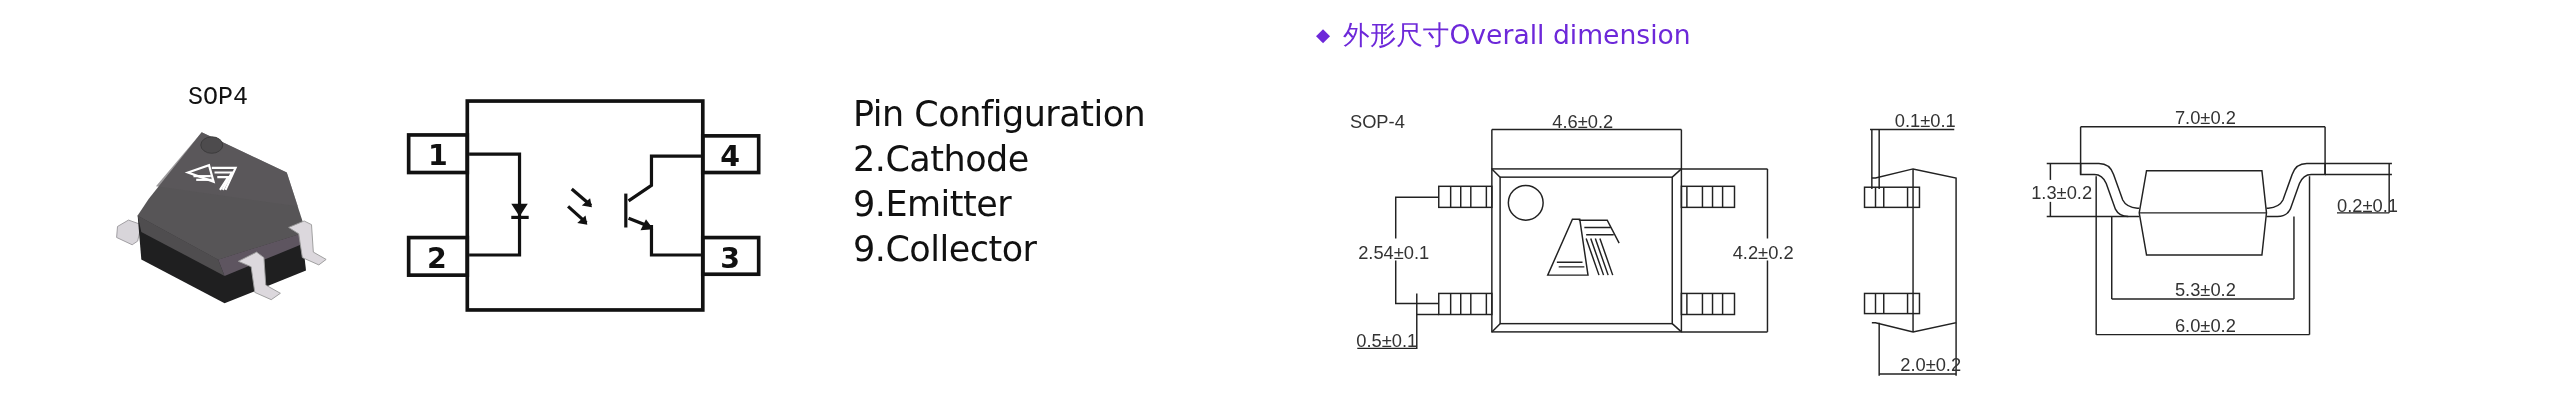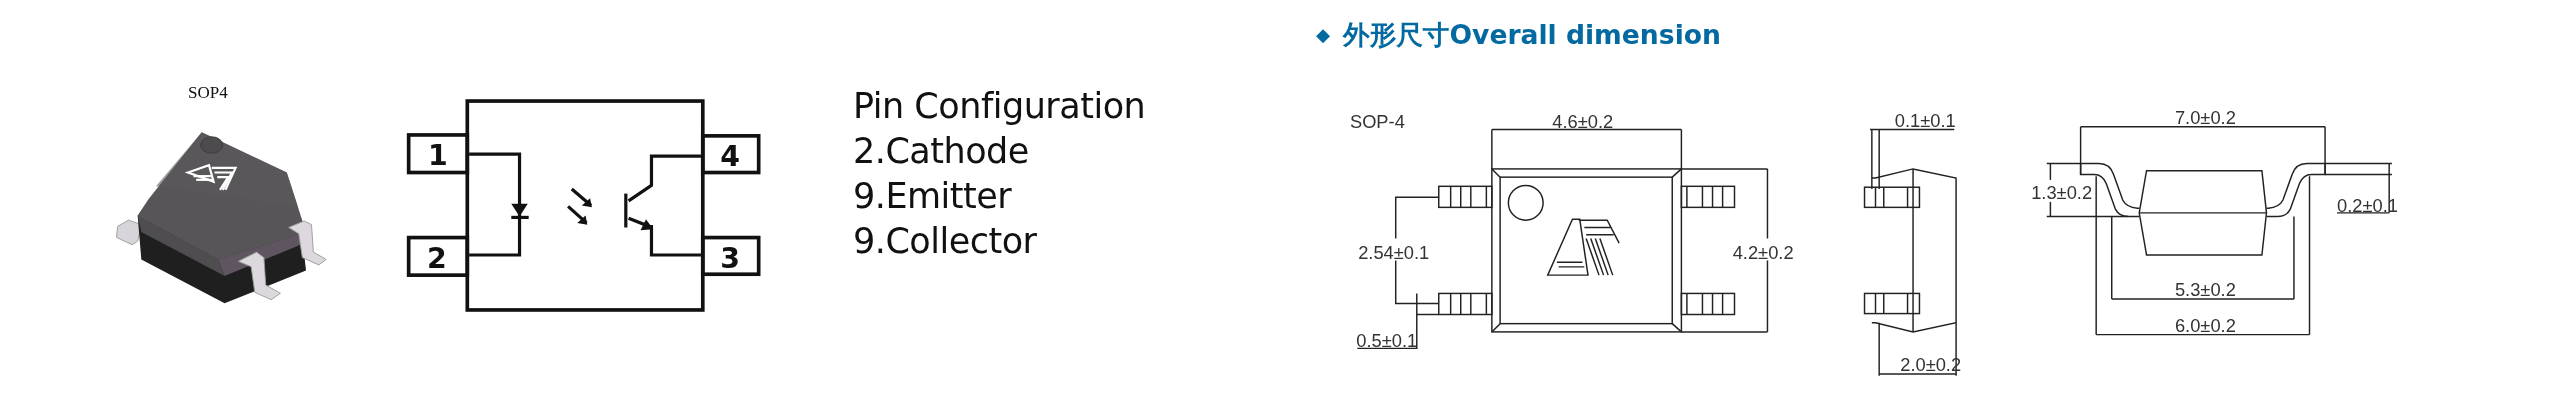--- a/index.html
+++ b/index.html
@@ -1,21 +1,21 @@
 <!DOCTYPE html>
 <html style="font-size:14.7px"><head>
 <meta charset="utf-8">
 <style>
   html, body { margin:0; padding:0; background:#ffffff; }
   body { width:2576px; height:394px; position:relative; overflow:hidden; font-family:"DejaVu Sans", sans-serif; }
   .abs { position:absolute; }
-  #sop4-label { left:188px; top:83px; font-family:Liberation Serif, serif; font-size:17px; color:#111; }
-  #pin-config { left:853px; top:84px; font-family:"DejaVu Sans", sans-serif; font-size:35px; line-height:45px; color:#111; letter-spacing:-0.5px; }
+  #sop4-label { left:188px; top:83px; font-family:Liberation Mono, monospace; font-size:25px; color:#111; }
+  #pin-config { left:853px; top:92px; font-family:"DejaVu Sans", sans-serif; font-size:35px; line-height:45px; color:#111; letter-spacing:-0.5px; }
   #pin-config div { white-space:nowrap; }
-  #dim-heading { left:1316px; top:16.5px; font-family:"DejaVu Sans", sans-serif; font-weight:bold; font-size:26.6px; color:#0369a1; white-space:nowrap; }
+  #dim-heading { left:1316px; top:16.5px; font-family:"DejaVu Sans", sans-serif; font-weight:normal; font-size:26.6px; color:#6d28d9; white-space:nowrap; }
   #dim-heading .bullet { font-size:18.3px; margin-right:13px; position:relative; top:-2.8px; }
   svg text { font-family:"DejaVu Sans", sans-serif; }
   .dimtxt { font-family:"Liberation Sans", sans-serif; font-size:20px; fill:#333; }
 </style>
 </head>
 <body>
 
 <div class="abs" id="sop4-label">SOP4</div>
 <svg class="abs" style="left:101px;top:124px;" width="238" height="183" viewBox="0 0 260 200">
 

